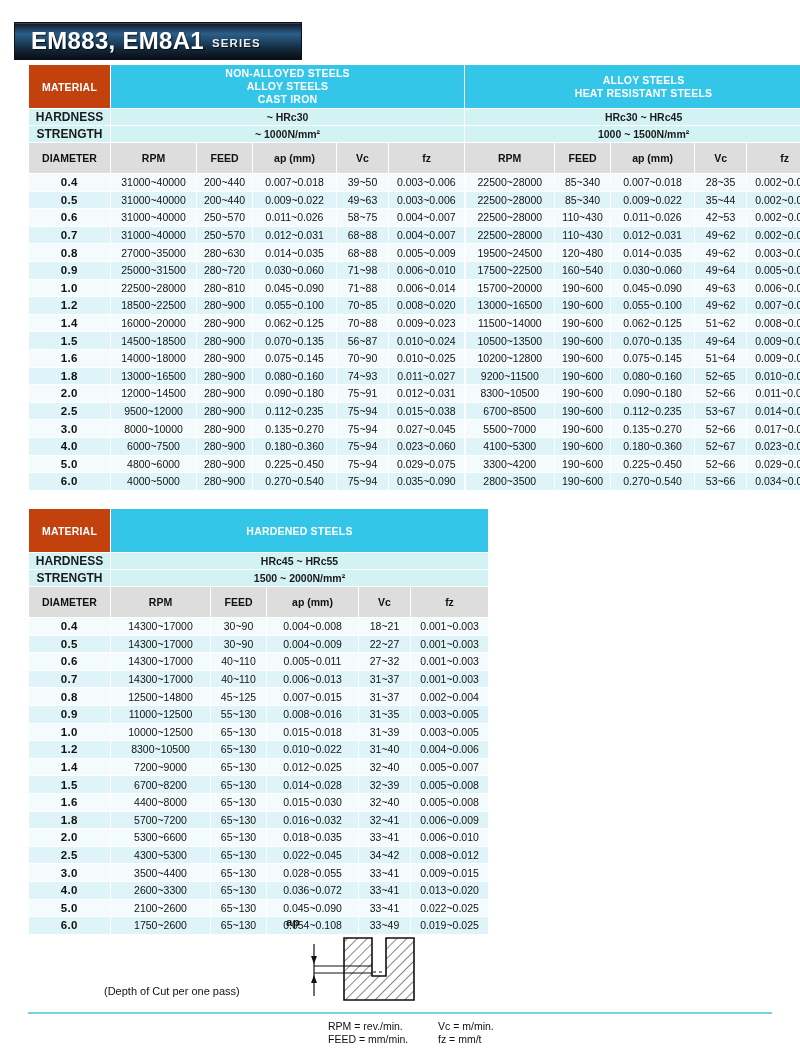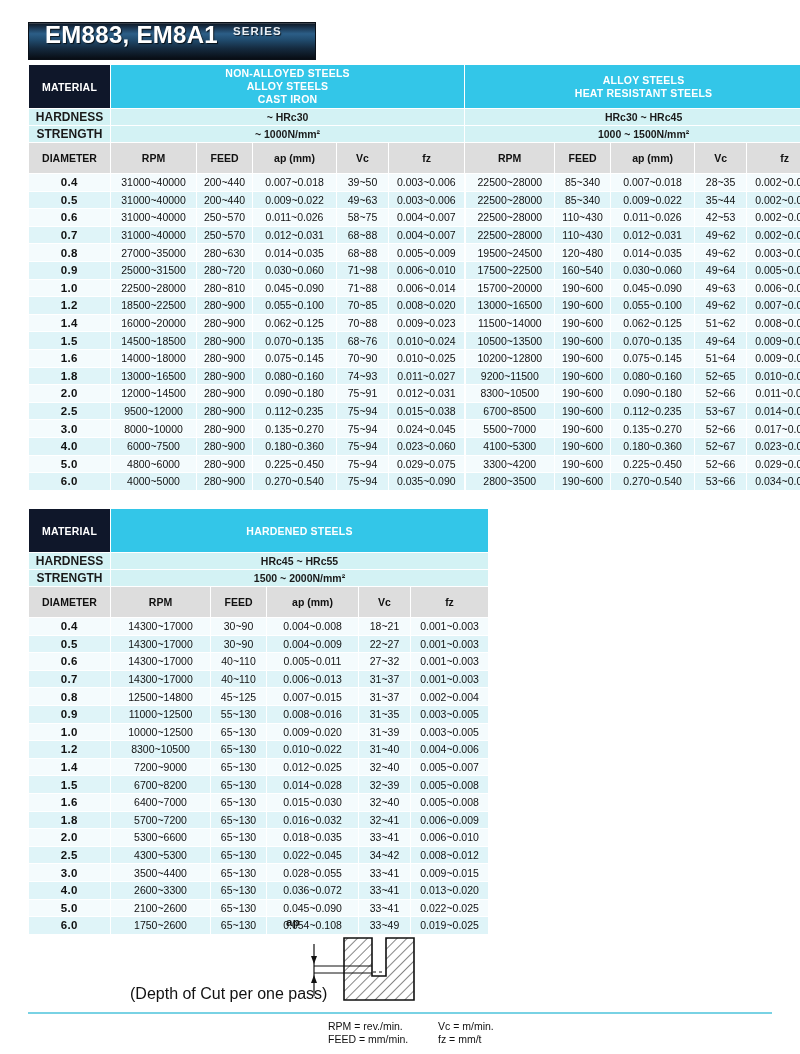--- a/index.html
+++ b/index.html
@@ -13,45 +13,45 @@
   .page {
     position: relative;
     width: 800px; height: 1054px;
     padding: 0;
     overflow: hidden;
   }
 
   
   .banner {
     position: absolute;
-    left: 28px; top: 22px;
+    left: 14px; top: 22px;
     width: 288px; height: 38px;
     background: linear-gradient(180deg,
         #0d1520 0%, #1b3752 14%, #2c5e87 30%,
         #204a6c 48%, #152b40 70%, #080d14 100%);
     border: 1px solid #0a1018;
     display: flex;
-    align-items: flex-start;
+    align-items: center;
     padding-left: 16px;
     box-shadow: inset 0 1px 0 rgba(255,255,255,0.18);
   }
   .banner .title {
     color: #ffffff;
     font-size: 24px;
     font-weight: bold;
     letter-spacing: 0.3px;
     text-shadow: 1px 1px 1px rgba(0,0,0,0.75);
     line-height: 1;
   }
   .banner .series {
     color: #e9eef4;
     font-size: 11.5px;
     font-weight: bold;
     letter-spacing: 1.1px;
-    margin-left: 15px;
+    margin-left: 8px;
     position: relative;
     top: 2px;
     text-shadow: 1px 1px 1px rgba(0,0,0,0.7);
   }
 
   
   table.spec {
     position: absolute;
     border-collapse: collapse;
     table-layout: fixed;
@@ -67,21 +67,21 @@
   
   .mat-cell {
     background: #33c6e8;
     color: #ffffff;
     font-weight: bold;
     font-size: 10.5px;
     letter-spacing: 0.2px;
     height: 44px;
   }
   .mat-label {
-    background: #0f172a;
+    background: #c2410c;
     color: #ffffff;
     font-weight: bold;
     font-size: 10.5px;
     letter-spacing: 0.2px;
   }
   .mat-cell .ml { display: block; line-height: 13px; }
 
   
   .pale {
     background: #d3f2f4;
@@ -113,23 +113,22 @@
   .drow td.dia { font-weight: bold; font-size: 11.5px; letter-spacing: 0.4px; text-align: center; }
   .drow td { border-left: 1px solid #9fdde9; border-right: 1px solid #9fdde9;
              border-top: 1px solid #ffffff; border-bottom: 1px solid #ffffff; }
   .drow td.dia { border-left: none; }
   .sep-l { border-left: 2px solid #ffffff !important; }
 
   
   .diagram { position: absolute; }
   .caption {
     position: absolute;
-    font-size: 16px;
+    font-size: 11px;
     color: #111111;
-    margin-left: 26px;
   }
   .ap-label {
     position: absolute;
     font-size: 11.5px;
     font-weight: bold;
     color: #111111;
     letter-spacing: 0.3px;
   }
 
   
@@ -327,21 +326,21 @@
           <td>190~600</td>
           <td>0.062~0.125</td>
           <td>51~62</td>
           <td>0.008~0.021</td>
         </tr>
         <tr class="drow even">
           <td class="dia">1.5</td>
           <td>14500~18500</td>
           <td>280~900</td>
           <td>0.070~0.135</td>
-          <td>68~76</td>
+          <td>56~87</td>
           <td>0.010~0.024</td>
           <td class="sep-l">10500~13500</td>
           <td>190~600</td>
           <td>0.070~0.135</td>
           <td>49~64</td>
           <td>0.009~0.022</td>
         </tr>
         <tr class="drow odd">
           <td class="dia">1.6</td>
           <td>14000~18000</td>
@@ -393,21 +392,21 @@
           <td>0.112~0.235</td>
           <td>53~67</td>
           <td>0.014~0.035</td>
         </tr>
         <tr class="drow odd">
           <td class="dia">3.0</td>
           <td>8000~10000</td>
           <td>280~900</td>
           <td>0.135~0.270</td>
           <td>75~94</td>
-          <td>0.024~0.045</td>
+          <td>0.027~0.045</td>
           <td class="sep-l">5500~7000</td>
           <td>190~600</td>
           <td>0.135~0.270</td>
           <td>52~66</td>
           <td>0.017~0.043</td>
         </tr>
         <tr class="drow even">
           <td class="dia">4.0</td>
           <td>6000~7500</td>
           <td>280~900</td>
@@ -526,21 +525,21 @@
           <td>11000~12500</td>
           <td>55~130</td>
           <td>0.008~0.016</td>
           <td>31~35</td>
           <td>0.003~0.005</td>
         </tr>
         <tr class="drow odd">
           <td class="dia">1.0</td>
           <td>10000~12500</td>
           <td>65~130</td>
-          <td>0.009~0.020</td>
+          <td>0.015~0.018</td>
           <td>31~39</td>
           <td>0.003~0.005</td>
         </tr>
         <tr class="drow even">
           <td class="dia">1.2</td>
           <td>8300~10500</td>
           <td>65~130</td>
           <td>0.010~0.022</td>
           <td>31~40</td>
           <td>0.004~0.006</td>
@@ -556,21 +555,21 @@
         <tr class="drow even">
           <td class="dia">1.5</td>
           <td>6700~8200</td>
           <td>65~130</td>
           <td>0.014~0.028</td>
           <td>32~39</td>
           <td>0.005~0.008</td>
         </tr>
         <tr class="drow odd">
           <td class="dia">1.6</td>
-          <td>6400~7000</td>
+          <td>4400~8000</td>
           <td>65~130</td>
           <td>0.015~0.030</td>
           <td>32~40</td>
           <td>0.005~0.008</td>
         </tr>
         <tr class="drow even">
           <td class="dia">1.8</td>
           <td>5700~7200</td>
           <td>65~130</td>
           <td>0.016~0.032</td>

